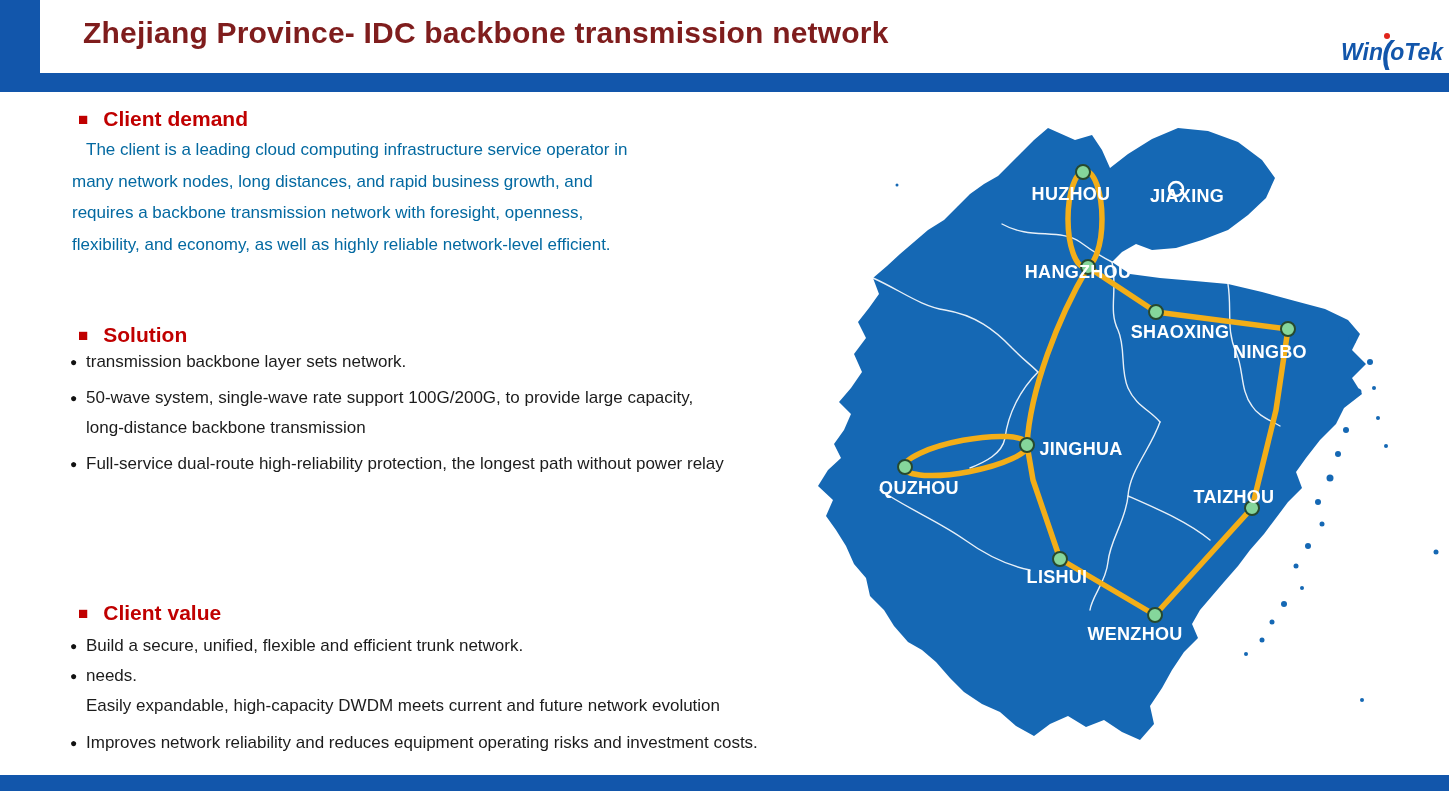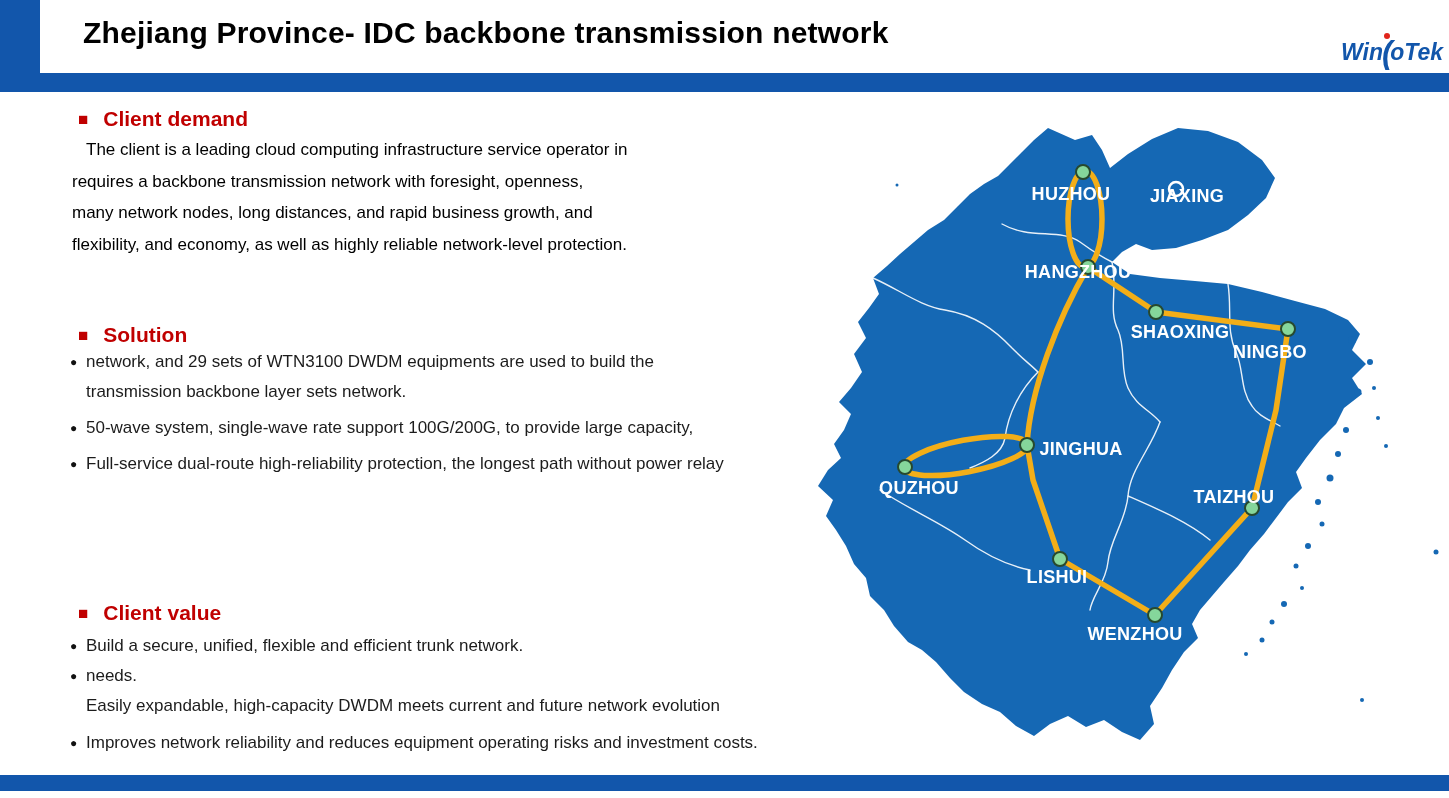--- a/index.html
+++ b/index.html
@@ -7,40 +7,40 @@
     width:1449px;height:798px;position:relative;overflow:hidden;
     background:#ffffff;
     font-family:"Liberation Sans", sans-serif;
     color:#1c1c1c;
   }
   
   .left-block{position:absolute;left:0;top:0;width:40px;height:75px;background:#1256ab;}
   .top-band{position:absolute;left:0;top:73px;width:1449px;height:19px;background:#1256ab;}
   .slide-title{
     position:absolute;left:83px;top:16px;
-    font-size:30px;font-weight:bold;color:#000000;letter-spacing:0.2px;
+    font-size:30px;font-weight:bold;color:#7f1d1d;letter-spacing:0.2px;
     white-space:nowrap;
   }
   .logo{
     position:absolute;left:1341px;top:16px;height:40px;
     color:#1256ab;font-weight:bold;font-style:italic;font-size:23px;
     white-space:nowrap;
     margin-top:16px;
   }
   .logo .arc{font-size:31px;font-weight:bold;position:relative;top:3px;margin:0 -2px 0 -1px;}
   .logo-dot{position:absolute;left:43px;top:1px;width:6px;height:6px;border-radius:50%;background:#e1251b;}
   
   .footer-band{position:absolute;left:0;top:775px;width:1449px;height:16px;background:#1256ab;}
   
   .sec-heading{
     position:absolute;left:78px;display:flex;align-items:center;gap:15px;
     font-size:21px;font-weight:bold;color:#c00000;line-height:26px;white-space:nowrap;
   }
   .sec-square{color:#c00000;font-size:17px;line-height:17px;}
-  .body-lines{position:absolute;font-size:17px;line-height:31.5px;color:#000000;white-space:nowrap;}
+  .body-lines{position:absolute;font-size:17px;line-height:31.5px;color:#0369a1;white-space:nowrap;}
   .body-lines .first{padding-left:14px;}
   .bullet-list{position:absolute;font-size:17px;line-height:30px;color:#1c1c1c;}
   .bullet-item{position:relative;padding-left:16px;margin-bottom:6px;white-space:nowrap;}
   .bullet-item:last-child{margin-bottom:0;}
   .bullet-mark{position:absolute;left:0;top:0;font-size:12px;color:#111;}
   .mt7{margin-top:7px;}
   
   .map-wrap{position:absolute;left:795px;top:115px;width:654px;height:645px;}
   .map-label{
     fill:#ffffff;font-family:"Liberation Sans",sans-serif;
@@ -57,38 +57,38 @@
   <span class="logo-dot"></span>
 </div>
 <div class="top-band"></div>
 
 <div class="sec-heading" style="top:106px;">
   <span class="sec-square">■</span>
   <span>Client demand</span>
 </div>
 <div class="body-lines" style="left:72px;top:134px;">
   <div class="first">The client is a leading cloud computing infrastructure service operator in</div>
+  <div>many network nodes, long distances, and rapid business growth, and</div>
   <div>requires a backbone transmission network with foresight, openness,</div>
-  <div>many network nodes, long distances, and rapid business growth, and</div>
-  <div>flexibility, and economy, as well as highly reliable network-level protection.</div>
+  <div>flexibility, and economy, as well as highly reliable network-level efficient.</div>
 </div>
 
 <div class="sec-heading" style="top:322px;">
   <span class="sec-square">■</span>
   <span>Solution</span>
 </div>
 <div class="bullet-list" style="left:70px;top:347px;">
   <div class="bullet-item">
     <span class="bullet-mark">●</span>
-    <div>network, and 29 sets of WTN3100 DWDM equipments are used to build the</div>
     <div>transmission backbone layer sets network.</div>
   </div>
   <div class="bullet-item">
     <span class="bullet-mark">●</span>
     <div>50-wave system, single-wave rate support 100G/200G, to provide large capacity,</div>
+    <div>long-distance backbone transmission</div>
   </div>
   <div class="bullet-item">
     <span class="bullet-mark">●</span>
     <div>Full-service dual-route high-reliability protection, the longest path without power relay</div>
   </div>
 </div>
 
 <div class="sec-heading" style="top:600px;">
   <span class="sec-square">■</span>
   <span>Client value</span>

